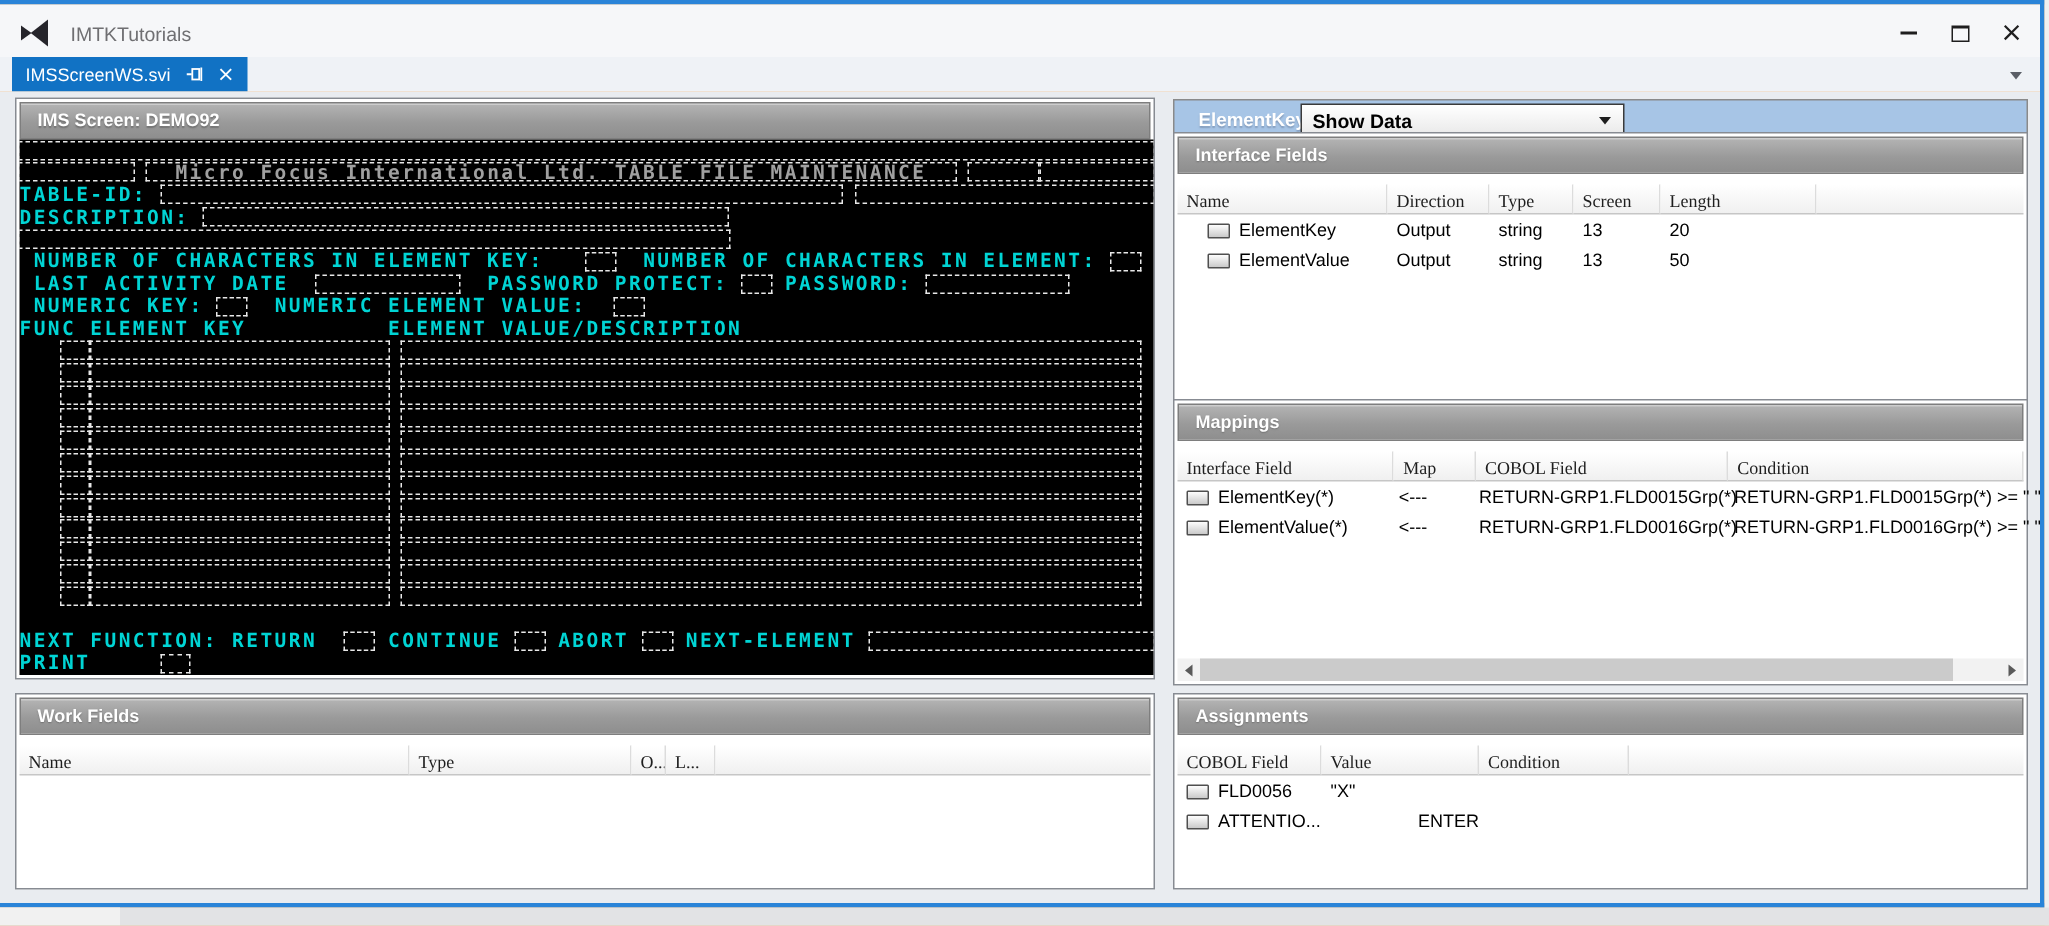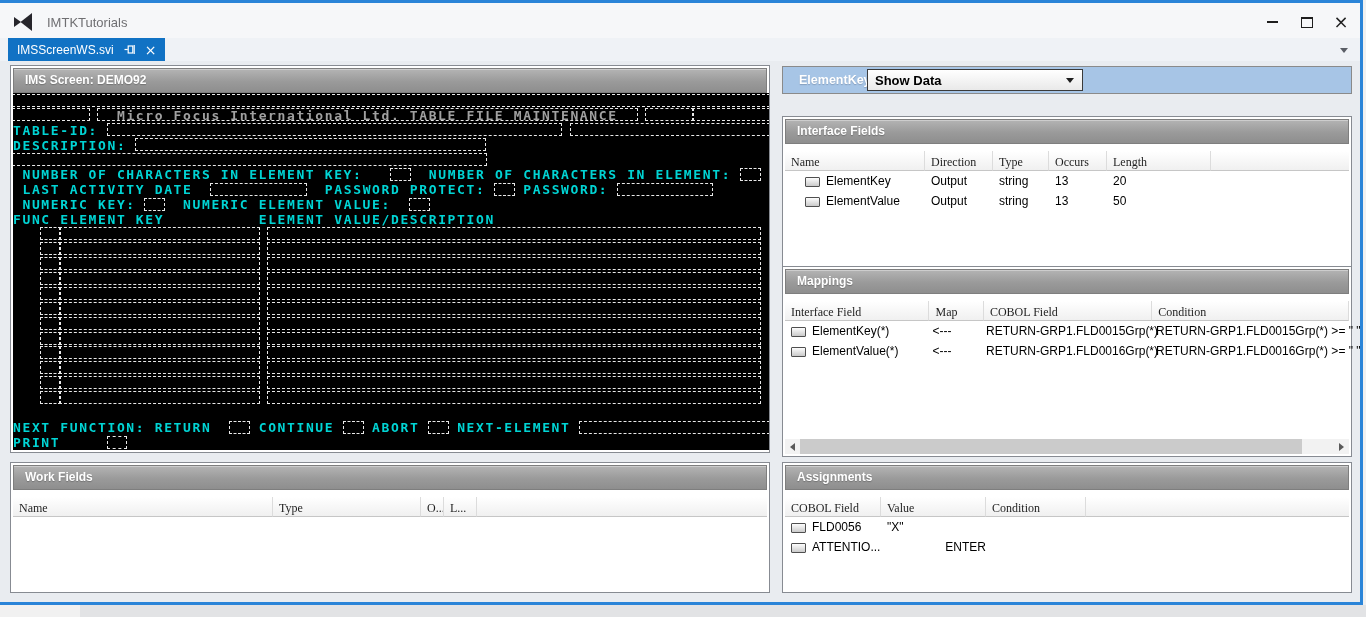--- a/index.html
+++ b/index.html
@@ -216,29 +216,29 @@
   </div>
 
   <div class="opbar">
     <span class="op-label">ElementKey</span>
     <div class="op-select">
       <span class="op-select-text">Show Data</span>
       <span class="op-arrow"></span>
     </div>
   </div>
 
-  <div class="section" style="left:782px;top:116px;width:570px;height:161px;">
+  <div class="section" style="left:782px;top:88px;width:570px;height:204px;">
     <div class="sec-head">Interface Fields</div>
     <div class="sec-gap"></div>
     <div id="tbl-if">
         <div class="thead">
           <div class="th" style="width: 140px;">Name</div>
           <div class="th" style="width: 68px;">Direction</div>
           <div class="th" style="width: 56px;">Type</div>
-          <div class="th" style="width: 58px;">Occurs</div>
+          <div class="th" style="width: 58px;">Screen</div>
           <div class="th" style="width: 104px;">Length</div>
           <div class="th-fill"></div>
         </div>
         <div class="tr">
           <div class="td" style="width: 140px; padding-left: 20px;"><span class="field-icon"></span>ElementKey</div>
           <div class="td" style="width: 68px;">Output</div>
           <div class="td" style="width: 56px;">string</div>
           <div class="td" style="width: 58px;">13</div>
           <div class="td" style="width: 104px;">20</div>
         </div>

